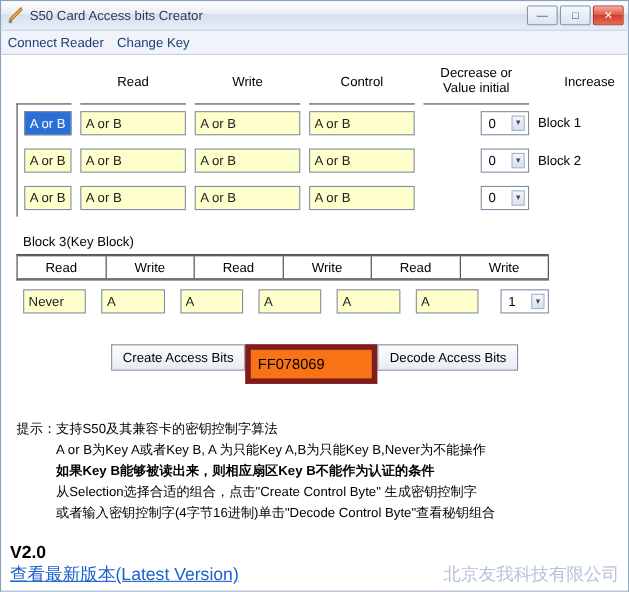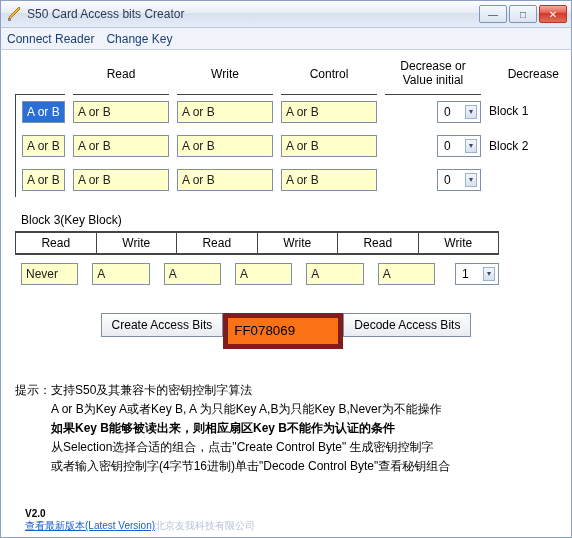--- a/index.html
+++ b/index.html
@@ -144,23 +144,23 @@
   .resbox {
     width: 120px; height: 36px;
     border: 5px solid #7f1d1d;
     background: #f97316;
     padding: 3px 6px;
   }
   .hints { margin-top: 32px; line-height: 1.6; }
   .hints .bold { font-weight: bold; }
   .footer {
     position: absolute;
-    left: 24px; right: 8px; bottom: 4px;
-    display: flex; 
-    font-size: 10px;
+    left: 8px; right: 8px; bottom: 4px;
+    display: flex; justify-content: space-between;
+    font-size: 16px;
   }
   .footer .ver { font-weight: bold; }
   .footer .link { color: #1a5fcf; text-decoration: underline; cursor: pointer; }
   .footer .faded { color: #b6c2d6; }
   .hdr-multi { white-space: pre-line; line-height: 1.15; }
 </style>
 </head>
 <body>
 
 <div class="titlebar">
@@ -191,21 +191,21 @@
 
 <div class="content">
 
   <div class="grid1">
     <div></div>
     <div class="hdr">Read</div>
     <div class="hdr">Write</div>
     <div class="hdr">Control</div>
     <div class="hdr hdr-multi">Decrease or
 Value initial</div>
-    <div class="hdr" style="text-align:right">Decrease</div>
+    <div class="hdr" style="text-align:right">Increase</div>
 
     <div class="cellwrap hline-top vline-left" style="padding-left:6px"><input class="txt sel" value="A or B" style=""></div>
     <div class="cellwrap hline-top"><input class="txt" value="A or B" style=""></div>
     <div class="cellwrap hline-top"><input class="txt" value="A or B" style=""></div>
     <div class="cellwrap hline-top"><input class="txt" value="A or B" style=""></div>
     <div class="cellwrap hline-top">
         <div class="combo">
           <span>0</span>
           <span class="arrow">▾</span>
         </div>

